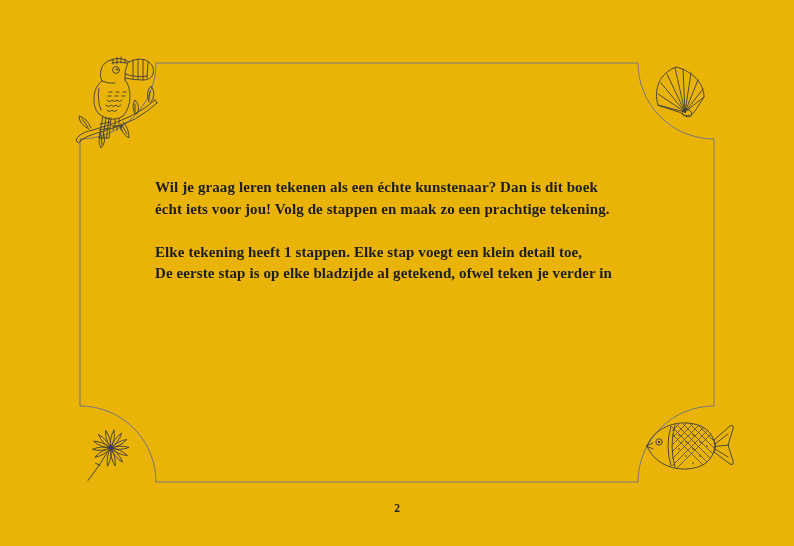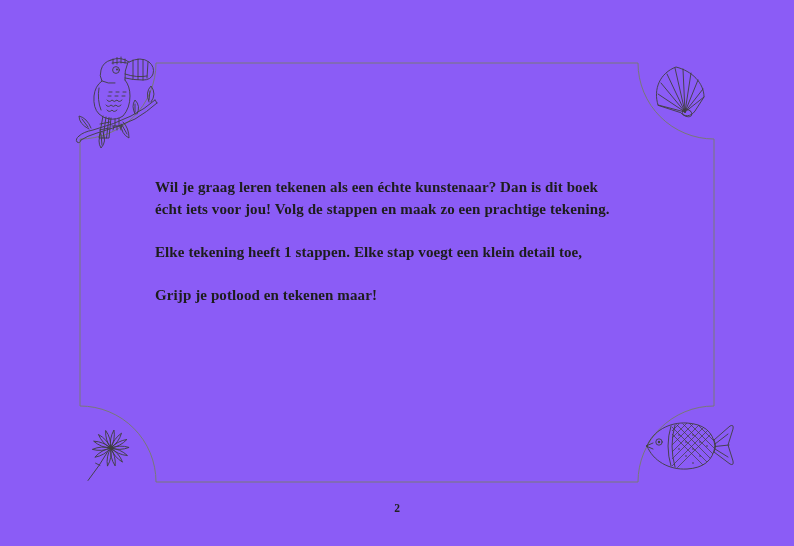--- a/index.html
+++ b/index.html
@@ -1,19 +1,19 @@
 <!DOCTYPE html>
 <html lang="nl"><head>
 <meta charset="utf-8">
 <style>
   html,body{margin:0;padding:0;background:#ffffff;}
   .page{
     position:relative;
     width:794px;height:546px;
-    background:#8b5cf6;
+    background:#eab308;
     font-family:"Liberation Serif","DejaVu Serif",serif;
     overflow:hidden;
   }
   .art{position:absolute;left:0;top:0;width:794px;height:546px;}
   .textblock{
     position:absolute;left:155px;top:177px;width:500px;
     color:#1d1d1d;font-size:15px;font-weight:bold;
     line-height:21.5px;letter-spacing:0.1px;
   }
   .textblock p{margin:0 0 21.5px 0;padding:0;}
@@ -149,21 +149,19 @@
     </g>
   </svg>
 
   <div class="textblock">
     <p>
       <span class="line">Wil je graag leren tekenen als een échte kunstenaar? Dan is dit boek</span>
       <span class="line">écht iets voor jou! Volg de stappen en maak zo een prachtige tekening.</span>
     </p>
     <p>
       <span class="line">Elke tekening heeft 1 stappen. Elke stap voegt een klein detail toe,</span>
-    </p>
-    <p>
-      <span class="line">Grijp je potlood en tekenen maar!</span>
+      <span class="line">De eerste stap is op elke bladzijde al getekend, ofwel teken je verder in</span>
     </p>
   </div>
 
   <div class="pagenum">2</div>
 
 </div>
 
 </body></html>

